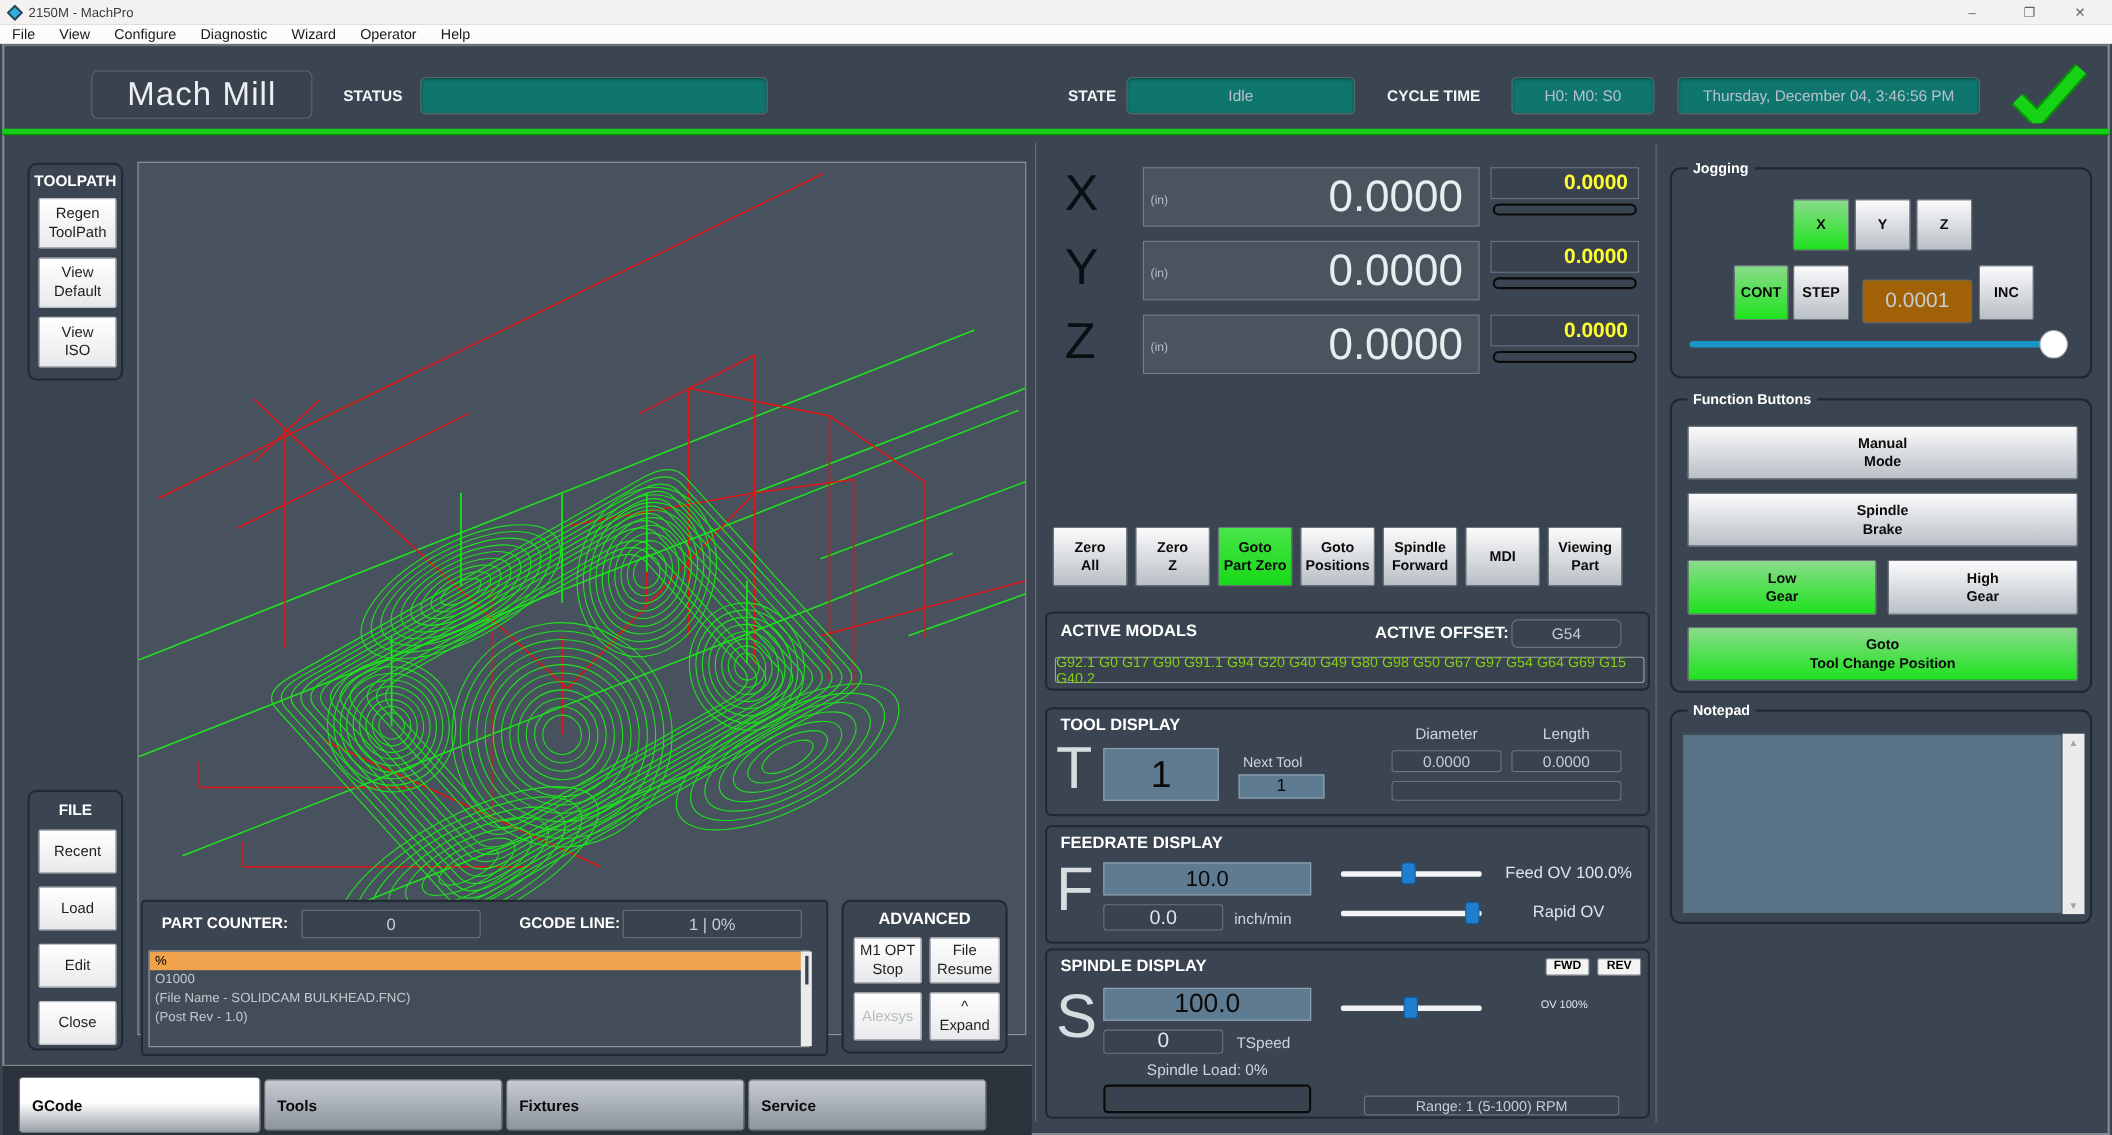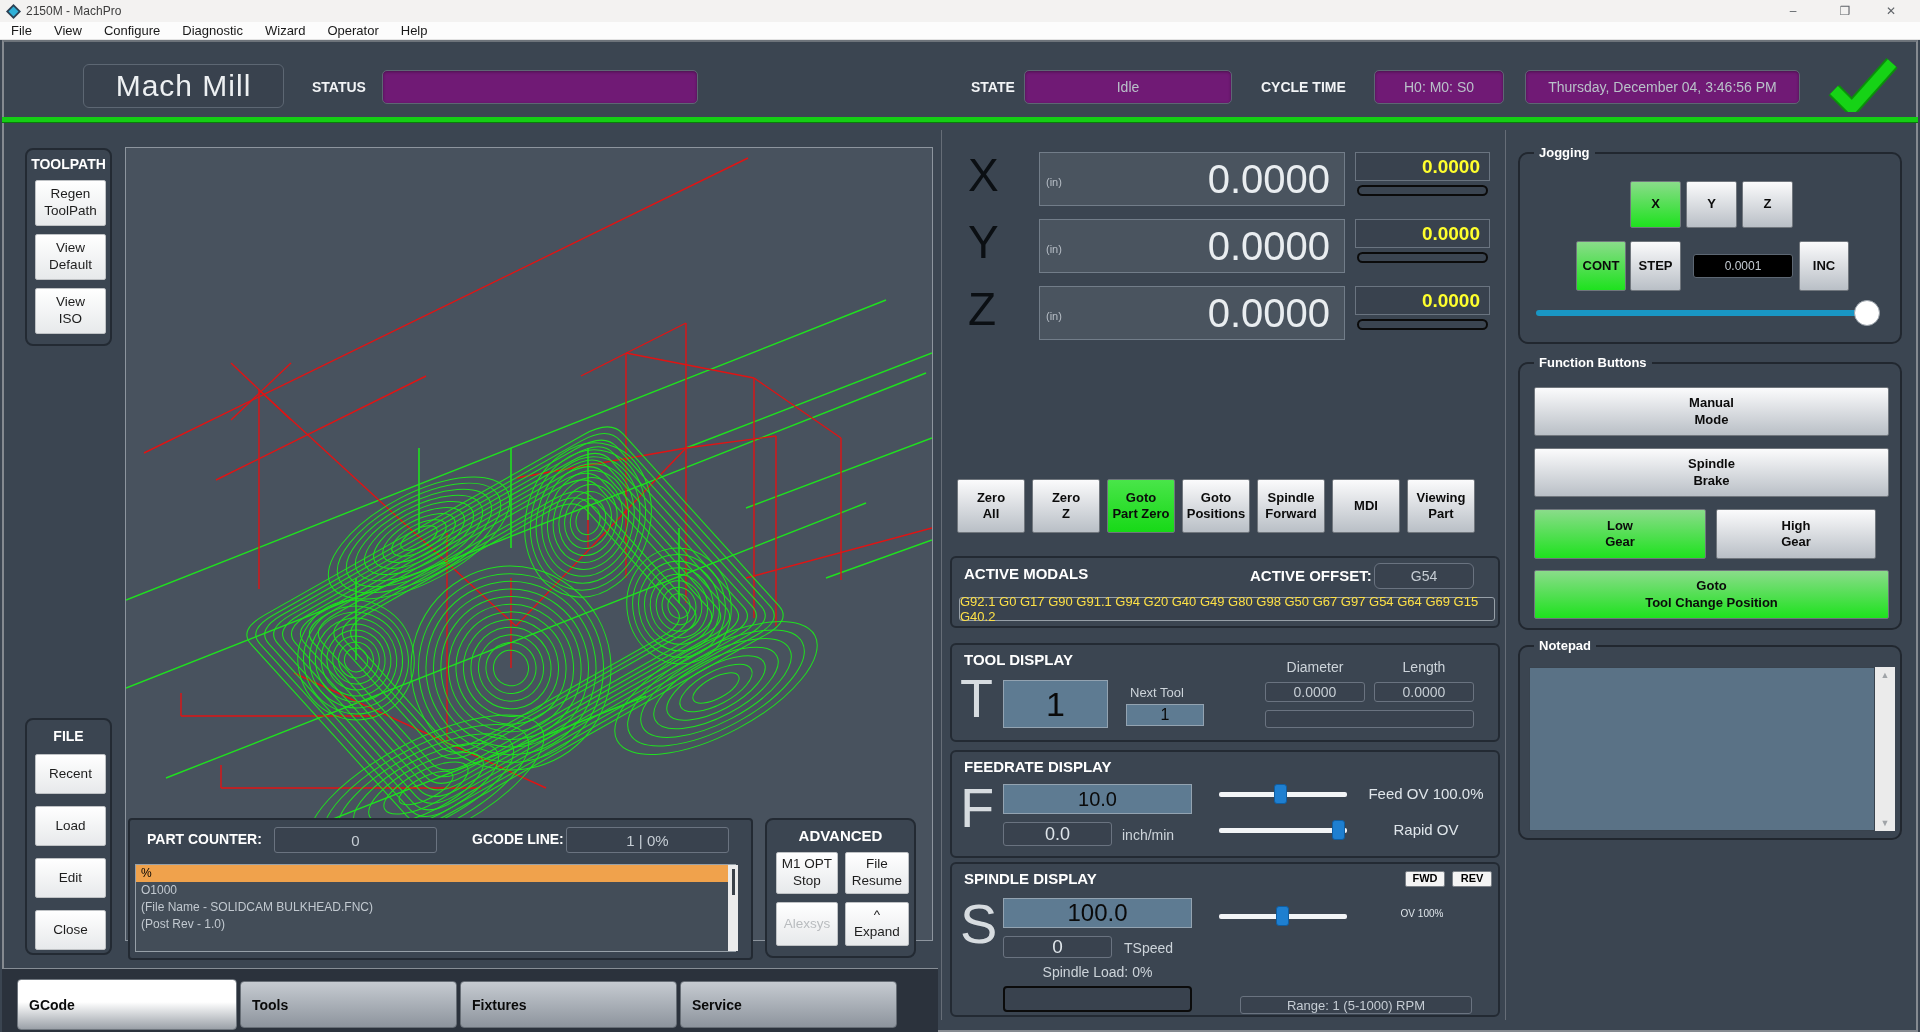--- a/index.html
+++ b/index.html
@@ -22,21 +22,21 @@
   .main { left:2px; top:40px; width:1916px; height:992px; background:#3b4551;
     border-left:2px solid #858a90; border-right:2px solid #858a90;
     border-bottom:2px solid #858a90; border-top:2px solid #6d737a; }
 
   
   .logobox { left:83px; top:64px; width:201px; height:44px; background:#39424e;
     border:1px solid #5d6773; border-radius:6px; display:flex; align-items:center;
     justify-content:center; color:#edf0f2; font-size:30px; letter-spacing:1px; }
   .hlabel { color:#f2f4f6; font-weight:700; font-size:14px; display:flex;
     align-items:center; }
-  .hbox { background:#701a75; border:1px solid #5d6773; border-radius:5px;
+  .hbox { background:#0f766e; border:1px solid #5d6773; border-radius:5px;
     color:#b9c1c9; font-size:14px; display:flex; align-items:center;
     justify-content:center; box-shadow:inset 0 1px 3px rgba(0,0,0,.35); }
   .greenline { left:0px; top:117px; width:1916px; height:5px; background:#15cd15;
     box-shadow:0 1px 0 #0a7d0a; }
 
   
   .panel { border:2px solid #232a33; border-radius:8px; background:#3b4551; }
   .ptitle { color:#ffffff; font-weight:700; font-size:14px; text-align:center; }
   .fieldset { border:2px solid #21272f; border-radius:10px; }
   .legend { position:absolute; top:-9px; left:14px; background:#3b4551;
@@ -351,21 +351,21 @@
   <div class="abs btn btnM" style="left:1257px;top:479px;width:68px;height:54px">Spindle
 Forward</div>
   <div class="abs btn btnM" style="left:1332px;top:479px;width:68px;height:54px">MDI</div>
   <div class="abs btn btnM" style="left:1407px;top:479px;width:68px;height:54px">Viewing
 Part</div>
 
   <div class="abs panel" style="left:950px;top:556px;width:550px;height:72px;border-radius:6px">
     <div class="abs stitle" style="left:12px;top:7px">ACTIVE MODALS</div>
     <div class="abs stitle" style="left:298px;top:9px">ACTIVE OFFSET:</div>
     <div class="abs darkbox" style="left:422px;top:5px;width:100px;height:26px;border-radius:6px;font-size:14px">G54</div>
-    <div class="abs darkbox" style="left:7px;top:39px;width:536px;height:24px;border:1px solid #97a0a8;color:#fde047;font-size:13px">G92.1 G0 G17 G90 G91.1 G94 G20 G40 G49 G80 G98 G50 G67 G97 G54 G64 G69 G15 G40.2</div>
+    <div class="abs darkbox" style="left:7px;top:39px;width:536px;height:24px;border:1px solid #97a0a8;color:#84cc16;font-size:13px">G92.1 G0 G17 G90 G91.1 G94 G20 G40 G49 G80 G98 G50 G67 G97 G54 G64 G69 G15 G40.2</div>
   </div>
 
   <div class="abs panel" style="left:950px;top:643px;width:550px;height:99px;border-radius:6px">
     <div class="abs stitle" style="left:12px;top:6px">TOOL DISPLAY</div>
     <div class="abs bigletter" style="left:8px;top:26px">T</div>
     <div class="abs bluebox" style="left:51px;top:35px;width:105px;height:48px;font-size:34px">1</div>
     <div class="abs midlabel" style="left:178px;top:40px;font-size:13px">Next Tool</div>
     <div class="abs bluebox" style="left:174px;top:59px;width:78px;height:22px;font-size:16px">1</div>
     <div class="abs midlabel" style="left:313px;top:14px;width:100px;text-align:center">Diameter</div>
     <div class="abs midlabel" style="left:422px;top:14px;width:100px;text-align:center">Length</div>
@@ -407,36 +407,36 @@
     <div class="abs darkbox" style="left:288px;top:132px;width:232px;height:18px;font-size:13px">Range: 1 (5-1000) RPM</div>
   </div>
 
   <div class="abs fieldset" style="left:1518px;top:152px;width:384px;height:192px">
     <span class="legend">Jogging</span>
     <div class="abs btn btnM green2" style="left:110px;top:27px;width:51px;height:47px">X</div>
     <div class="abs btn btnM" style="left:166px;top:27px;width:51px;height:47px">Y</div>
     <div class="abs btn btnM" style="left:222px;top:27px;width:51px;height:47px">Z</div>
     <div class="abs btn btnM green2" style="left:56px;top:87px;width:50px;height:50px">CONT</div>
     <div class="abs btn btnM" style="left:110px;top:87px;width:51px;height:50px">STEP</div>
-    <div class="abs darkbox" style="left:173px;top:100px;width:100px;height:24px;font-size:12px;background:#000000;border:1px solid #5d6773">0.0001</div>
+    <div class="abs darkbox" style="left:173px;top:100px;width:100px;height:40px;font-size:19px;background:#a16207;border:1px solid #5d6773">0.0001</div>
     <div class="abs btn btnM" style="left:279px;top:87px;width:50px;height:50px">INC</div>
     <div class="abs" style="left:16px;top:156px;width:330px;height:6px;background:#1996c4;border-radius:3px">
       <div style="position:absolute;right:-14px;top:-10px;width:26px;height:26px;border-radius:50%;background:#ffffff;border:1px solid #9aa2aa"></div>
     </div>
   </div>
 
   <div class="abs fieldset" style="left:1518px;top:362px;width:384px;height:268px">
     <span class="legend">Function Buttons</span>
     <div class="abs btn btnM" style="left:14px;top:23px;width:355px;height:49px">Manual
 Mode</div>
     <div class="abs btn btnM" style="left:14px;top:84px;width:355px;height:49px">Spindle
 Brake</div>
     <div class="abs btn btnM green2" style="left:14px;top:145px;width:172px;height:50px">Low
 Gear</div>
-    <div class="abs btn btnM" style="left:196px;top:145px;width:160px;height:50px">High
+    <div class="abs btn btnM" style="left:196px;top:145px;width:173px;height:50px">High
 Gear</div>
     <div class="abs btn btnM green2" style="left:14px;top:206px;width:355px;height:49px">Goto
 Tool Change Position</div>
   </div>
 
   <div class="abs fieldset" style="left:1518px;top:645px;width:384px;height:195px">
     <span class="legend">Notepad</span>
     <div class="abs" style="left:9px;top:20px;width:346px;height:164px;background:#5a7286;border:1px solid #39434e"></div>
     <div class="abs scrollstrip" style="left:355px;top:20px;width:20px;height:164px">
       <div style="text-align:center;color:#a0a4a8;font-size:9px;line-height:16px">▲</div>

